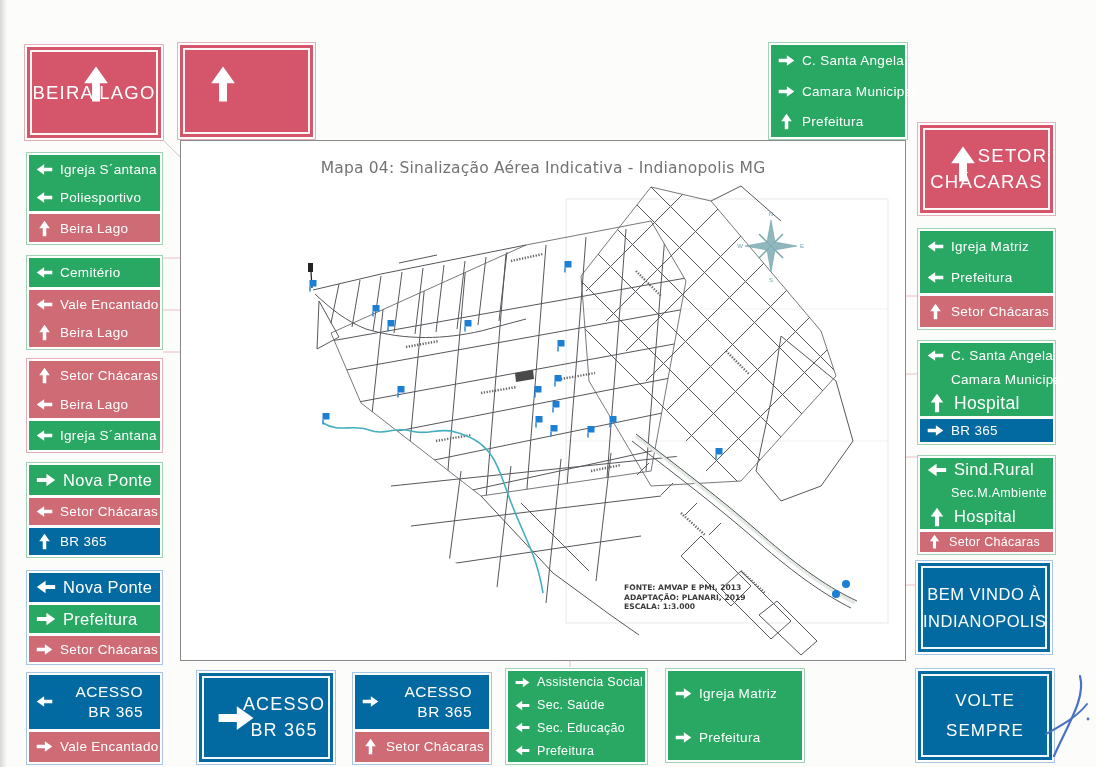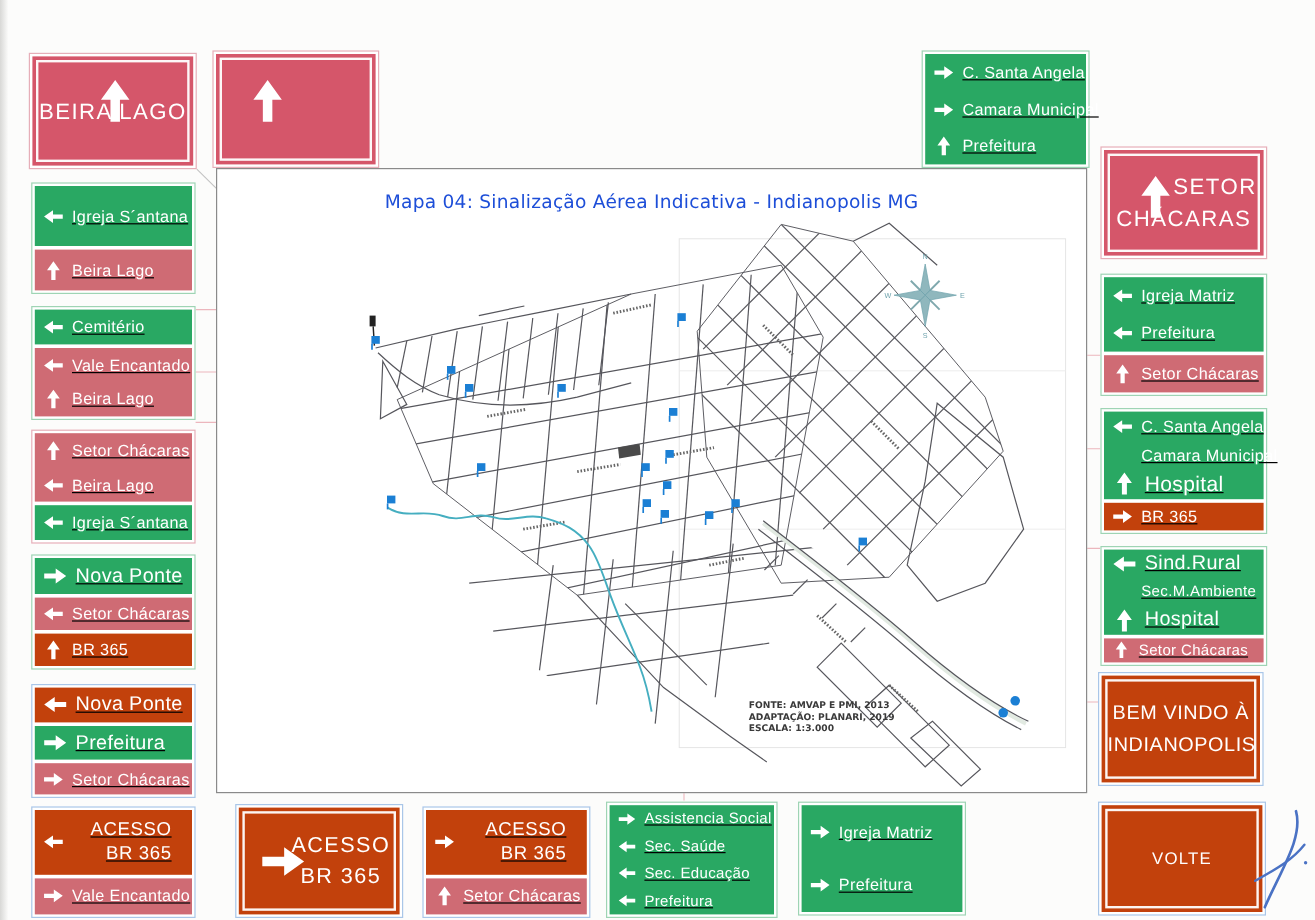--- a/index.html
+++ b/index.html
@@ -11,52 +11,52 @@
   #scan-edge{position:absolute;left:0;top:0;width:7px;height:100%;
     background:linear-gradient(to right,#d8d8d6,rgba(255,255,255,0));}
   #underlay{position:absolute;left:0;top:0;z-index:0;}
   
   #map{
     position:absolute;left:180px;top:140px;width:726px;height:521px;
     background:#fff;border:1px solid #8a8a8a;z-index:1;box-sizing:border-box;
   }
   #map-title{
     position:absolute;top:18px;left:0;width:100%;text-align:center;
-    font-family:"DejaVu Sans",sans-serif;font-size:15.5px;color:#1d4ed8;letter-spacing:.2px;
+    font-family:"DejaVu Sans",sans-serif;font-size:15.5px;color:#737373;letter-spacing:.2px;
   }
   #map-svg{position:absolute;left:0;top:0;}
   
   .sign{
     position:absolute;z-index:2;background:#fff;box-sizing:border-box;
     display:flex;flex-direction:column;gap:3px;padding:2px;border:1px solid #ccc;
   }
   .sign.bd-red{border-color:#e6aeb8}.sign.bd-green{border-color:#9ed4b4}.sign.bd-blue{border-color:#a9c6e8}
   .bg-redbig{background:#d5566a}.bg-red{background:#cf6b74}
-  .bg-green{background:#29a863}.bg-blue{background:#c2410c}
-  .block{display:flex;flex-direction:column;min-height:0;text-decoration:underline;}
+  .bg-green{background:#29a863}.bg-blue{background:#0369a1}
+  .block{display:flex;flex-direction:column;min-height:0;}
   .row{display:flex;align-items:center;gap:7px;padding:0 7px;flex:1;min-height:0;}
   .row-text{color:#fff;white-space:nowrap;letter-spacing:.3px;}
   .size-sm .row-text{font-size:12.5px}.size-md .row-text{font-size:13.5px}
   .size-lg .row-text{font-size:16.5px}.size-xl .row-text{font-size:17.5px}
   .arrow{display:inline-flex;flex:none;align-items:center;justify-content:center;}
   .arrow svg{display:block}
   .arrow-spacer{width:17px;flex:none;}
   .row-lines{flex:1;text-align:right;padding-right:10px;color:#fff;font-size:15.5px;line-height:1.3;letter-spacing:.5px;}
   
   .big-field{position:relative;flex:1;}
   .big-field::after{content:"";position:absolute;inset:3px;border:2px solid rgba(255,255,255,.95);pointer-events:none;}
   .big-content{position:absolute;inset:5px;color:#fff;display:flex;flex-direction:column;align-items:center;justify-content:center;}
   .big-lines{text-align:center;font-size:18.5px;letter-spacing:1.2px;line-height:1.4;width:100%;}
   .big-arrow{position:absolute;}
   .layout-arrow-top .big-arrow{top:13px;left:50%;margin-left:-17px;}
   .layout-arrow-left-top .big-arrow{top:15px;left:19px;}
   .layout-arrow-left-top .line-0{padding-left:52px;}
   .layout-arrow-left-mid .big-arrow{top:50%;left:13px;margin-top:-19px;}
   .layout-arrow-left-mid .big-lines{padding-left:36px;}
-  .layout-no-arrow .big-lines{font-size:14px;line-height:1.75;letter-spacing:1px;}
+  .layout-no-arrow .big-lines{font-size:17px;line-height:1.75;letter-spacing:1px;}
   
   #beira-lago-top{left:24px;top:44px;width:140px;height:97px}
   #vale-encantado-top{left:177px;top:42px;width:139px;height:98px}
   #santa-angela-top{left:768px;top:42px;width:140px;height:98px}
   #setor-chacaras-top{left:917px;top:122px;width:139px;height:94px}
   #igreja-santana-left{left:26px;top:152px;width:137px;height:93px}
   #cemiterio-left{left:26px;top:255px;width:137px;height:95px}
   #setor-chacaras-left{left:26px;top:358px;width:137px;height:95px}
   #nova-ponte-left-a{left:26px;top:462px;width:137px;height:96px}
   #nova-ponte-left-b{left:26px;top:570px;width:137px;height:95px}
@@ -387,20 +387,28 @@
     <div class="sign bd-green" id="igreja-santana-left">
       <div class="block bg-green" style="flex-grow: 2;">
         <div class="row size-md">
           <span class="arrow">
             <svg viewBox="0 0 24 24" width="17" height="17" style="transform:rotate(180deg)">
               <path d="M1 9.5 H12.5 V4.5 L23 12 L12.5 19.5 V14.5 H1 Z" fill="#fff"></path>
             </svg>
           </span>
           <span class="row-text">Igreja S´antana</span>
         </div>
+        <div class="row size-md">
+          <span class="arrow">
+            <svg viewBox="0 0 24 24" width="17" height="17" style="transform:rotate(180deg)">
+              <path d="M1 9.5 H12.5 V4.5 L23 12 L12.5 19.5 V14.5 H1 Z" fill="#fff"></path>
+            </svg>
+          </span>
+          <span class="row-text">Poliesportivo</span>
+        </div>
       </div>
       <div class="block bg-red" style="flex-grow: 1;">
         <div class="row size-md">
           <span class="arrow">
             <svg viewBox="0 0 24 24" width="17" height="17" style="transform:rotate(-90deg)">
               <path d="M1 9.5 H12.5 V4.5 L23 12 L12.5 19.5 V14.5 H1 Z" fill="#fff"></path>
             </svg>
           </span>
           <span class="row-text">Beira Lago</span>
         </div>
@@ -649,20 +657,21 @@
           </span>
           <span class="row-text">Prefeitura</span>
         </div>
       </div>
     </div>
     <div class="sign bd-blue" id="volte-sempre-bottom">
       <div class="big-field bg-blue">
         <div class="big-content layout-no-arrow">
           <div class="big-lines">
             <div class="line-0">VOLTE</div>
+            <div class="line-1">SEMPRE</div>
           </div>
         </div>
       </div>
     </div>
     <div class="sign bd-green" id="igreja-matriz-right">
       <div class="block bg-green" style="flex-grow: 2;">
         <div class="row size-md">
           <span class="arrow">
             <svg viewBox="0 0 24 24" width="17" height="17" style="transform:rotate(180deg)">
               <path d="M1 9.5 H12.5 V4.5 L23 12 L12.5 19.5 V14.5 H1 Z" fill="#fff"></path>

